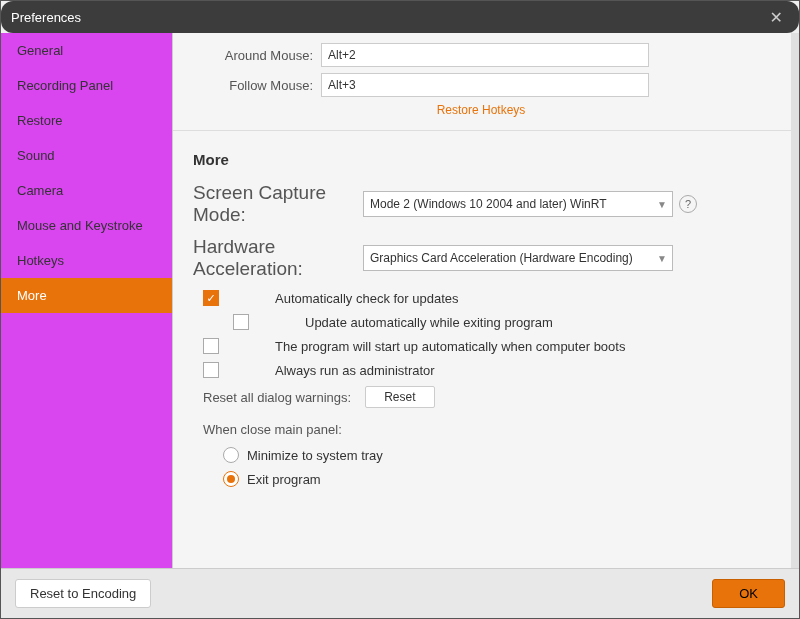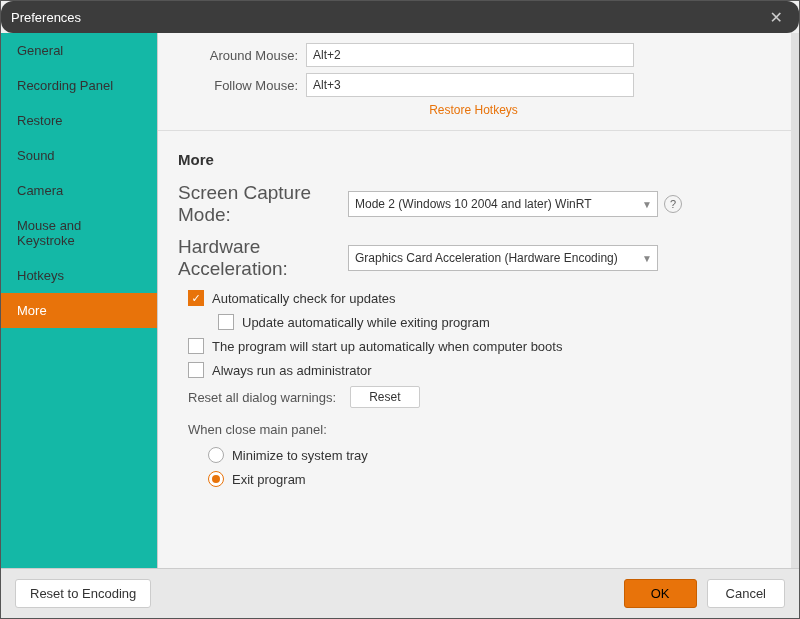--- a/index.html
+++ b/index.html
@@ -43,22 +43,22 @@
       font-size: 16px;
       cursor: pointer;
       padding: 2px 6px;
     }
     .content-area {
       display: flex;
       flex: 1;
       overflow: hidden;
     }
     .sidebar {
-      width: 157px;
-      background: #14b8a6;
+      width: 172px;
+      background: #d946ef;
       border-right: 1px solid #ccc;
       flex-shrink: 0;
       display: flex;
       flex-direction: column;
     }
     .sidebar-item {
       padding: 10px 16px;
       cursor: pointer;
       color: #333;
       font-size: 13px;
@@ -173,20 +173,21 @@
       color: #666;
       margin-left: 6px;
       cursor: pointer;
       flex-shrink: 0;
     }
     .checkbox-row {
       display: flex;
       align-items: center;
       margin-bottom: 8px;
       padding-left: 10px;
+      gap: 48px;
     }
     .checkbox-row.indented {
       padding-left: 40px;
     }
     .checkbox-custom {
       width: 16px;
       height: 16px;
       border: 1px solid #aaa;
       background: #fff;
       margin-right: 8px;
@@ -435,16 +436,15 @@
 
     <div class="scrollbar-track"></div>
   </div>
 
   <div class="footer">
     <div class="footer-left">
       <button class="btn-reset-default">Reset to Encoding</button>
     </div>
     <div class="footer-right">
       <button class="btn-ok">OK</button>
-      <button class="btn-cancel">Cancel</button>
     </div>
   </div>
 </div>
 
 </body></html>

